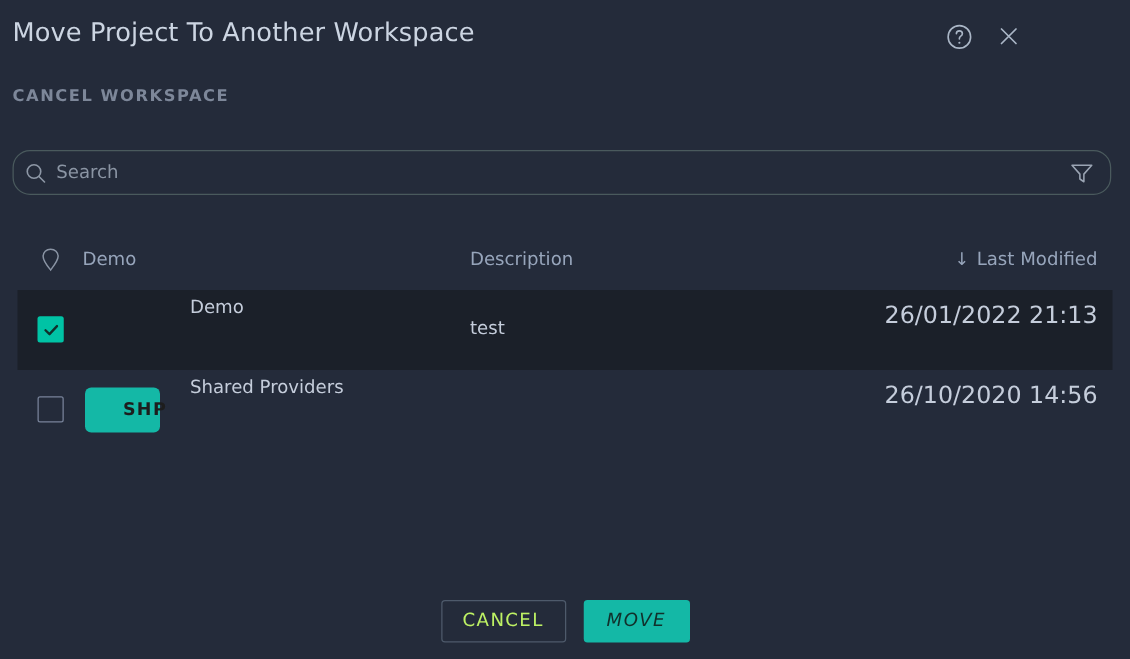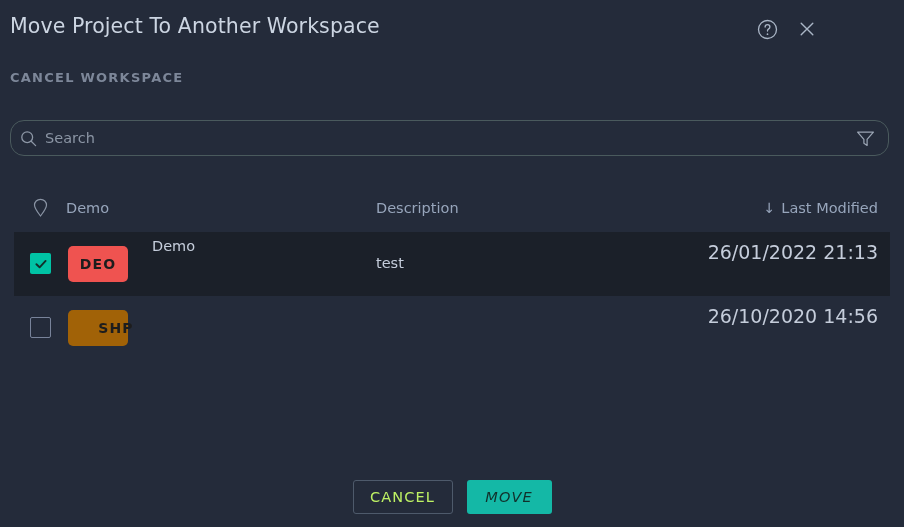--- a/index.html
+++ b/index.html
@@ -344,31 +344,31 @@
     </span>
   </div>
 
   <div class="row selected">
     <div class="row-inner">
       <div class="checkbox checked">
         <svg width="14" height="14" viewBox="0 0 14 14" fill="none" stroke="#11302b" stroke-width="1.9" stroke-linecap="round" stroke-linejoin="round">
           <path d="M2.4 7.2 L5.6 10.3 L11.6 3.9"></path>
         </svg>
       </div>
-      <div class="badge" id="badge-0" style="background: rgb(239, 83, 80); color: rgb(29, 29, 29);">DEO</div>
       <div class="row-name">Demo</div>
       <div class="row-desc">test</div>
       <div class="row-mod">26/01/2022 21:13</div>
     </div>
   </div>
 
   <div class="row">
     <div class="row-inner">
       <div class="checkbox unchecked"></div>
-      <div class="badge" id="badge-1" style="background: #a16207; color: rgb(29, 29, 29); padding-left: 36px;">SHP</div>
+      <div class="badge" id="badge-1" style="background: #14b8a6; color: rgb(29, 29, 29); padding-left: 36px;">SHP</div>
+      <div class="row-name">Shared Providers</div>
       <div class="row-desc"></div>
       <div class="row-mod">26/10/2020 14:56</div>
     </div>
   </div>
 
 </div>
 
 <div class="footer">
   <button class="btn btn-cancel">CANCEL</button>
   <button class="btn btn-move">MOVE</button>

